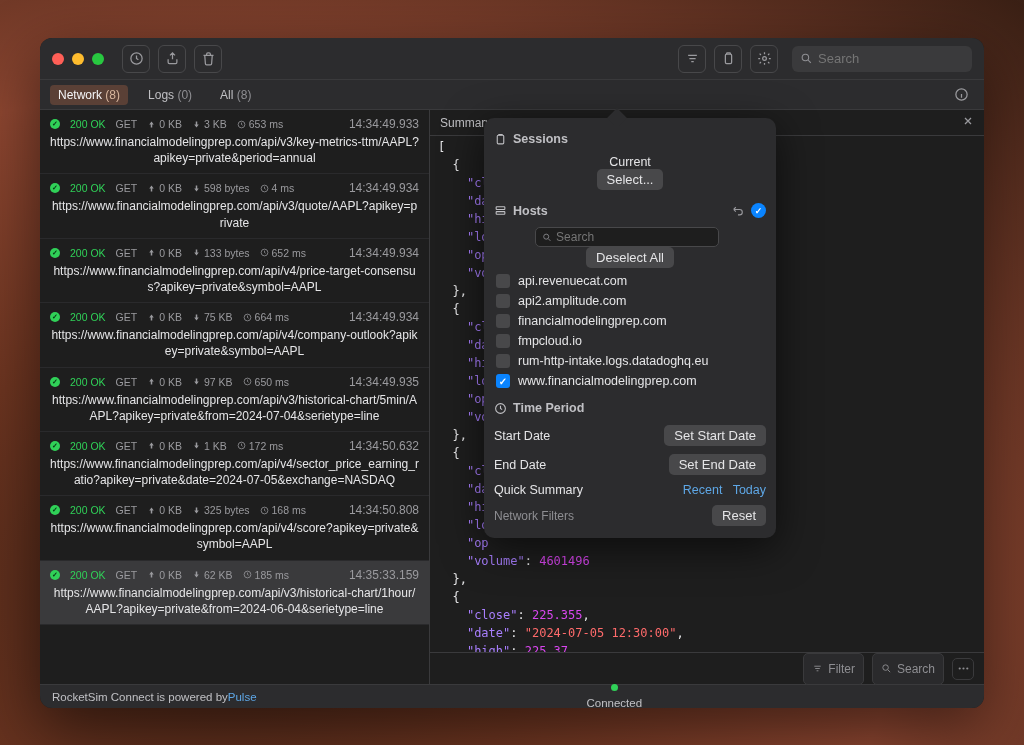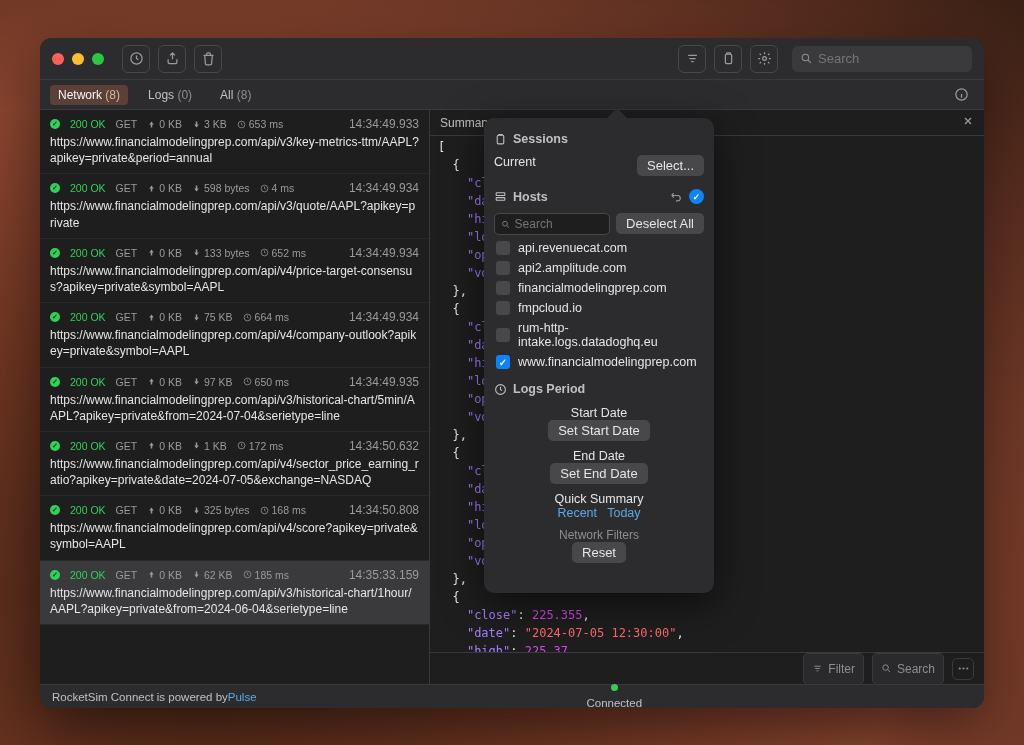--- a/index.html
+++ b/index.html
@@ -108,20 +108,21 @@
   position: relative;
   display:flex;
   flex-direction:column;
 }
 
 
 .req {
   padding: 7px 10px 7px 10px;
   border-bottom: 1px solid #2a2a2c;
   position: relative;
+  text-align: center;
 }
 .req.selected { background: #3a3a3c; }
 .req-meta {
   display: flex; align-items: center;
   gap: 10px;
   font-size: 10.5px;
   color: #9a9a9e;
   margin-bottom: 3px;
 }
 .status-dot {
@@ -219,46 +220,46 @@
 }
 .footer .brand { color:#5ea7e6; }
 .footer .right { margin-left:auto; display:flex;align-items:center;gap:6px; background:transparent;}
 .footer .connected-dot { width:7px;height:7px;border-radius:50%;background:#30d158; }
 
 
 .popover {
   position:absolute;
   left: 444px;
   top: 80px;
-  width: 230px;
+  width: 292px;
   background: #2c2c2e;
   border-radius: 10px;
   box-shadow: 0 10px 40px rgba(0,0,0,0.6);
-  padding: 10px 10px 26px 10px;
+  padding: 10px 10px 8px 10px;
   font-size: 12.5px;
   color:#e5e5e7;
 }
 .popover::before {
   content:'';
   position:absolute;
   top:-7px; left: 126px;
   width:14px;height:14px;
   background:#2c2c2e;
   transform:rotate(45deg);
 }
 .pop-section-header {
   display:flex;align-items:center;
   gap:6px;
   color:#c0c0c4;
   font-weight:600;
   font-size:12.5px;
   margin: 4px 0 6px 0;
 }
 .pop-section-header svg { width:13px;height:13px; }
-.pop-row { display:flex;align-items:flex-start;padding:3px 0;}
+.pop-row { display:flex;align-items:center;padding:3px 0;flex-direction:column;}
 .pop-label { flex:1; color:#e5e5e7; }
 .pop-btn {
   background:#48484a;
   border:none;
   color:#e5e5e7;
   font-size:13px;
   padding:3px 10px;
   border-radius:5px;
 }
 .pop-search {
@@ -281,21 +282,21 @@
 .host-check {
   width:14px;height:14px;
   border-radius:3px;
   background:#48484a;
   display:flex;align-items:center;justify-content:center;
   flex-shrink:0;
 }
 .host-check.checked { background:#0a84ff; }
 .host-check.checked::after { content:'✓'; color:white; font-size:10px; font-weight:bold; }
 .host-name { font-size:12.5px; }
-.time-row { display:flex;align-items:center;justify-content:space-between;padding:4px 0;flex-direction:column;}
+.time-row { display:flex;align-items:center;justify-content:space-between;padding:4px 0;}
 .link-blue { color:#5ea7e6; }
 .pop-footer-label { color:#8e8e92; font-size:12px; }
 .hosts-actions { display:flex;align-items:center;gap:6px; }
 .reset-icon { width:14px;height:14px;color:#9a9a9e; }
 .blue-check { width:15px;height:15px;border-radius:50%;background:#0a84ff;display:flex;align-items:center;justify-content:center;color:white;font-size:9px;font-weight:bold;}
 
 ::-webkit-scrollbar { width:0px; height:0px; }
 </style>
 </head>
 <body>
@@ -666,21 +667,21 @@
     <span class="host-check checked"></span>
     <span class="host-name">www.financialmodelingprep.com</span>
   </div>
       </div>
 
     <div class="pop-section-header" style="margin-top:10px;">
       <svg viewBox="0 0 24 24" fill="none" stroke="currentColor" stroke-width="2">
           <circle cx="12" cy="12" r="9"></circle>
           <path d="M12 7v5l3 2"></path>
         </svg>
-      <span>Logs Period</span>
+      <span>Time Period</span>
     </div>
     <div class="time-row">
       <span>Start Date</span>
       <button class="pop-btn">Set Start Date</button>
     </div>
     <div class="time-row">
       <span>End Date</span>
       <button class="pop-btn">Set End Date</button>
     </div>
     <div class="time-row">

